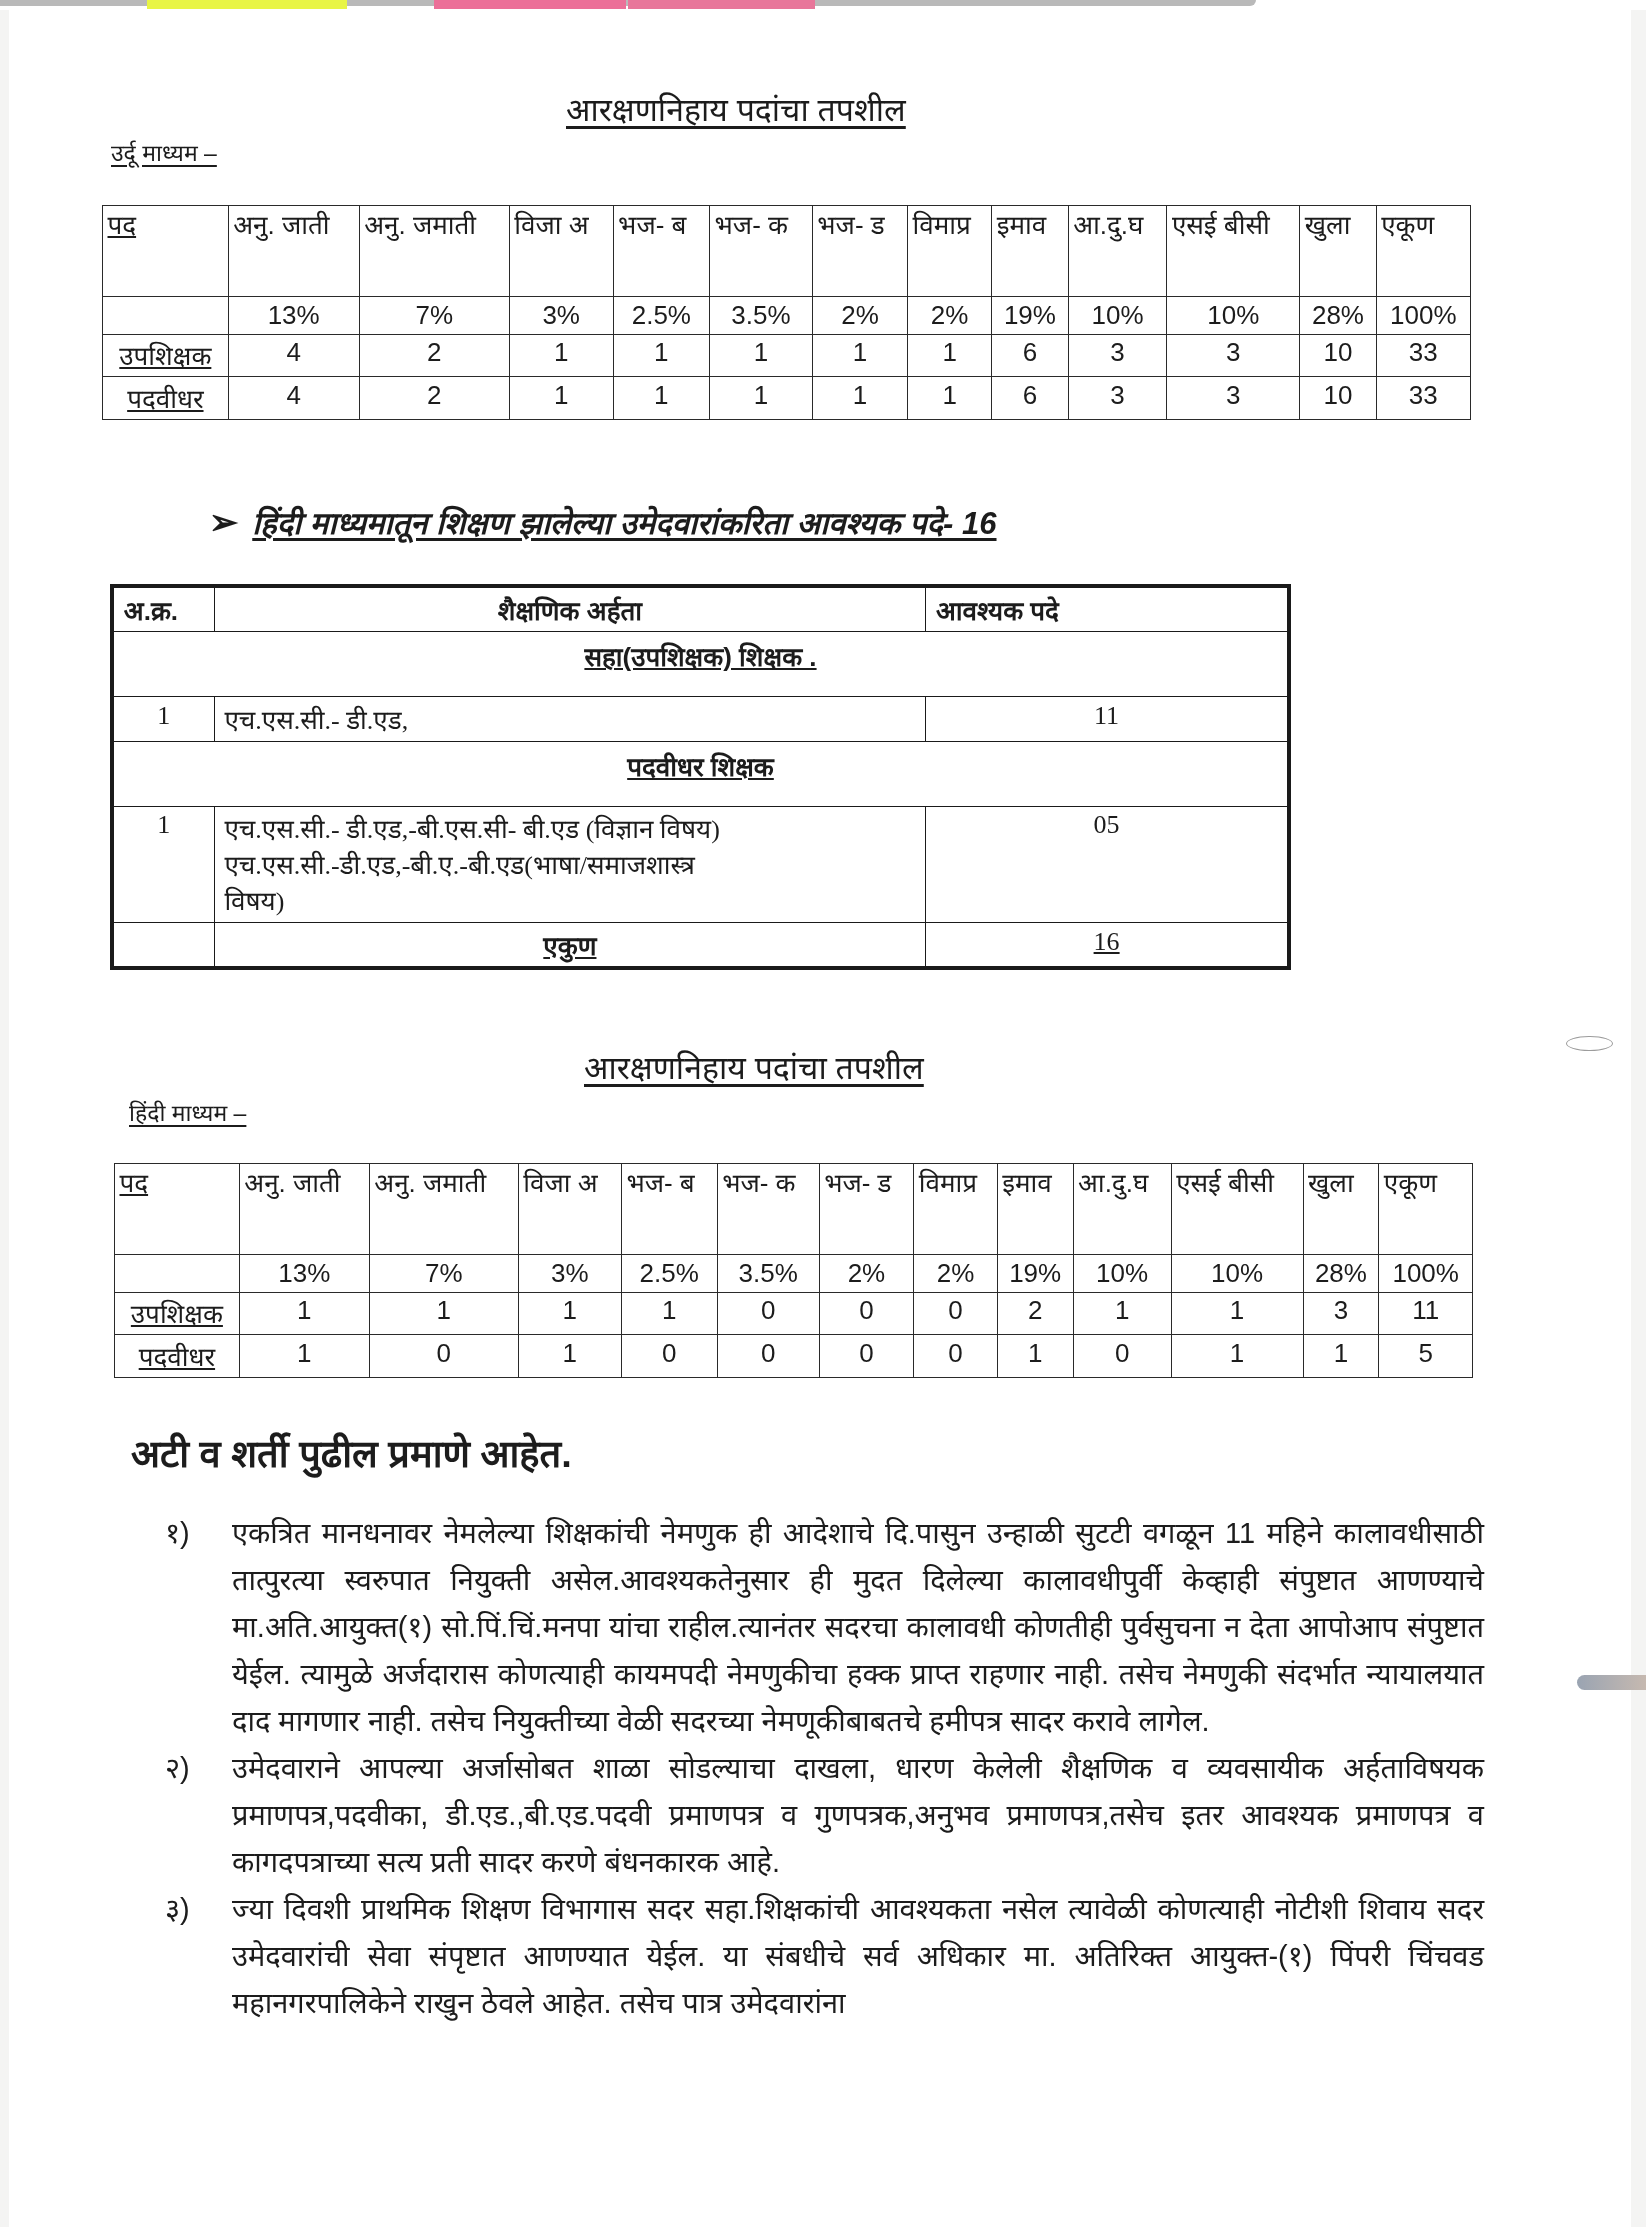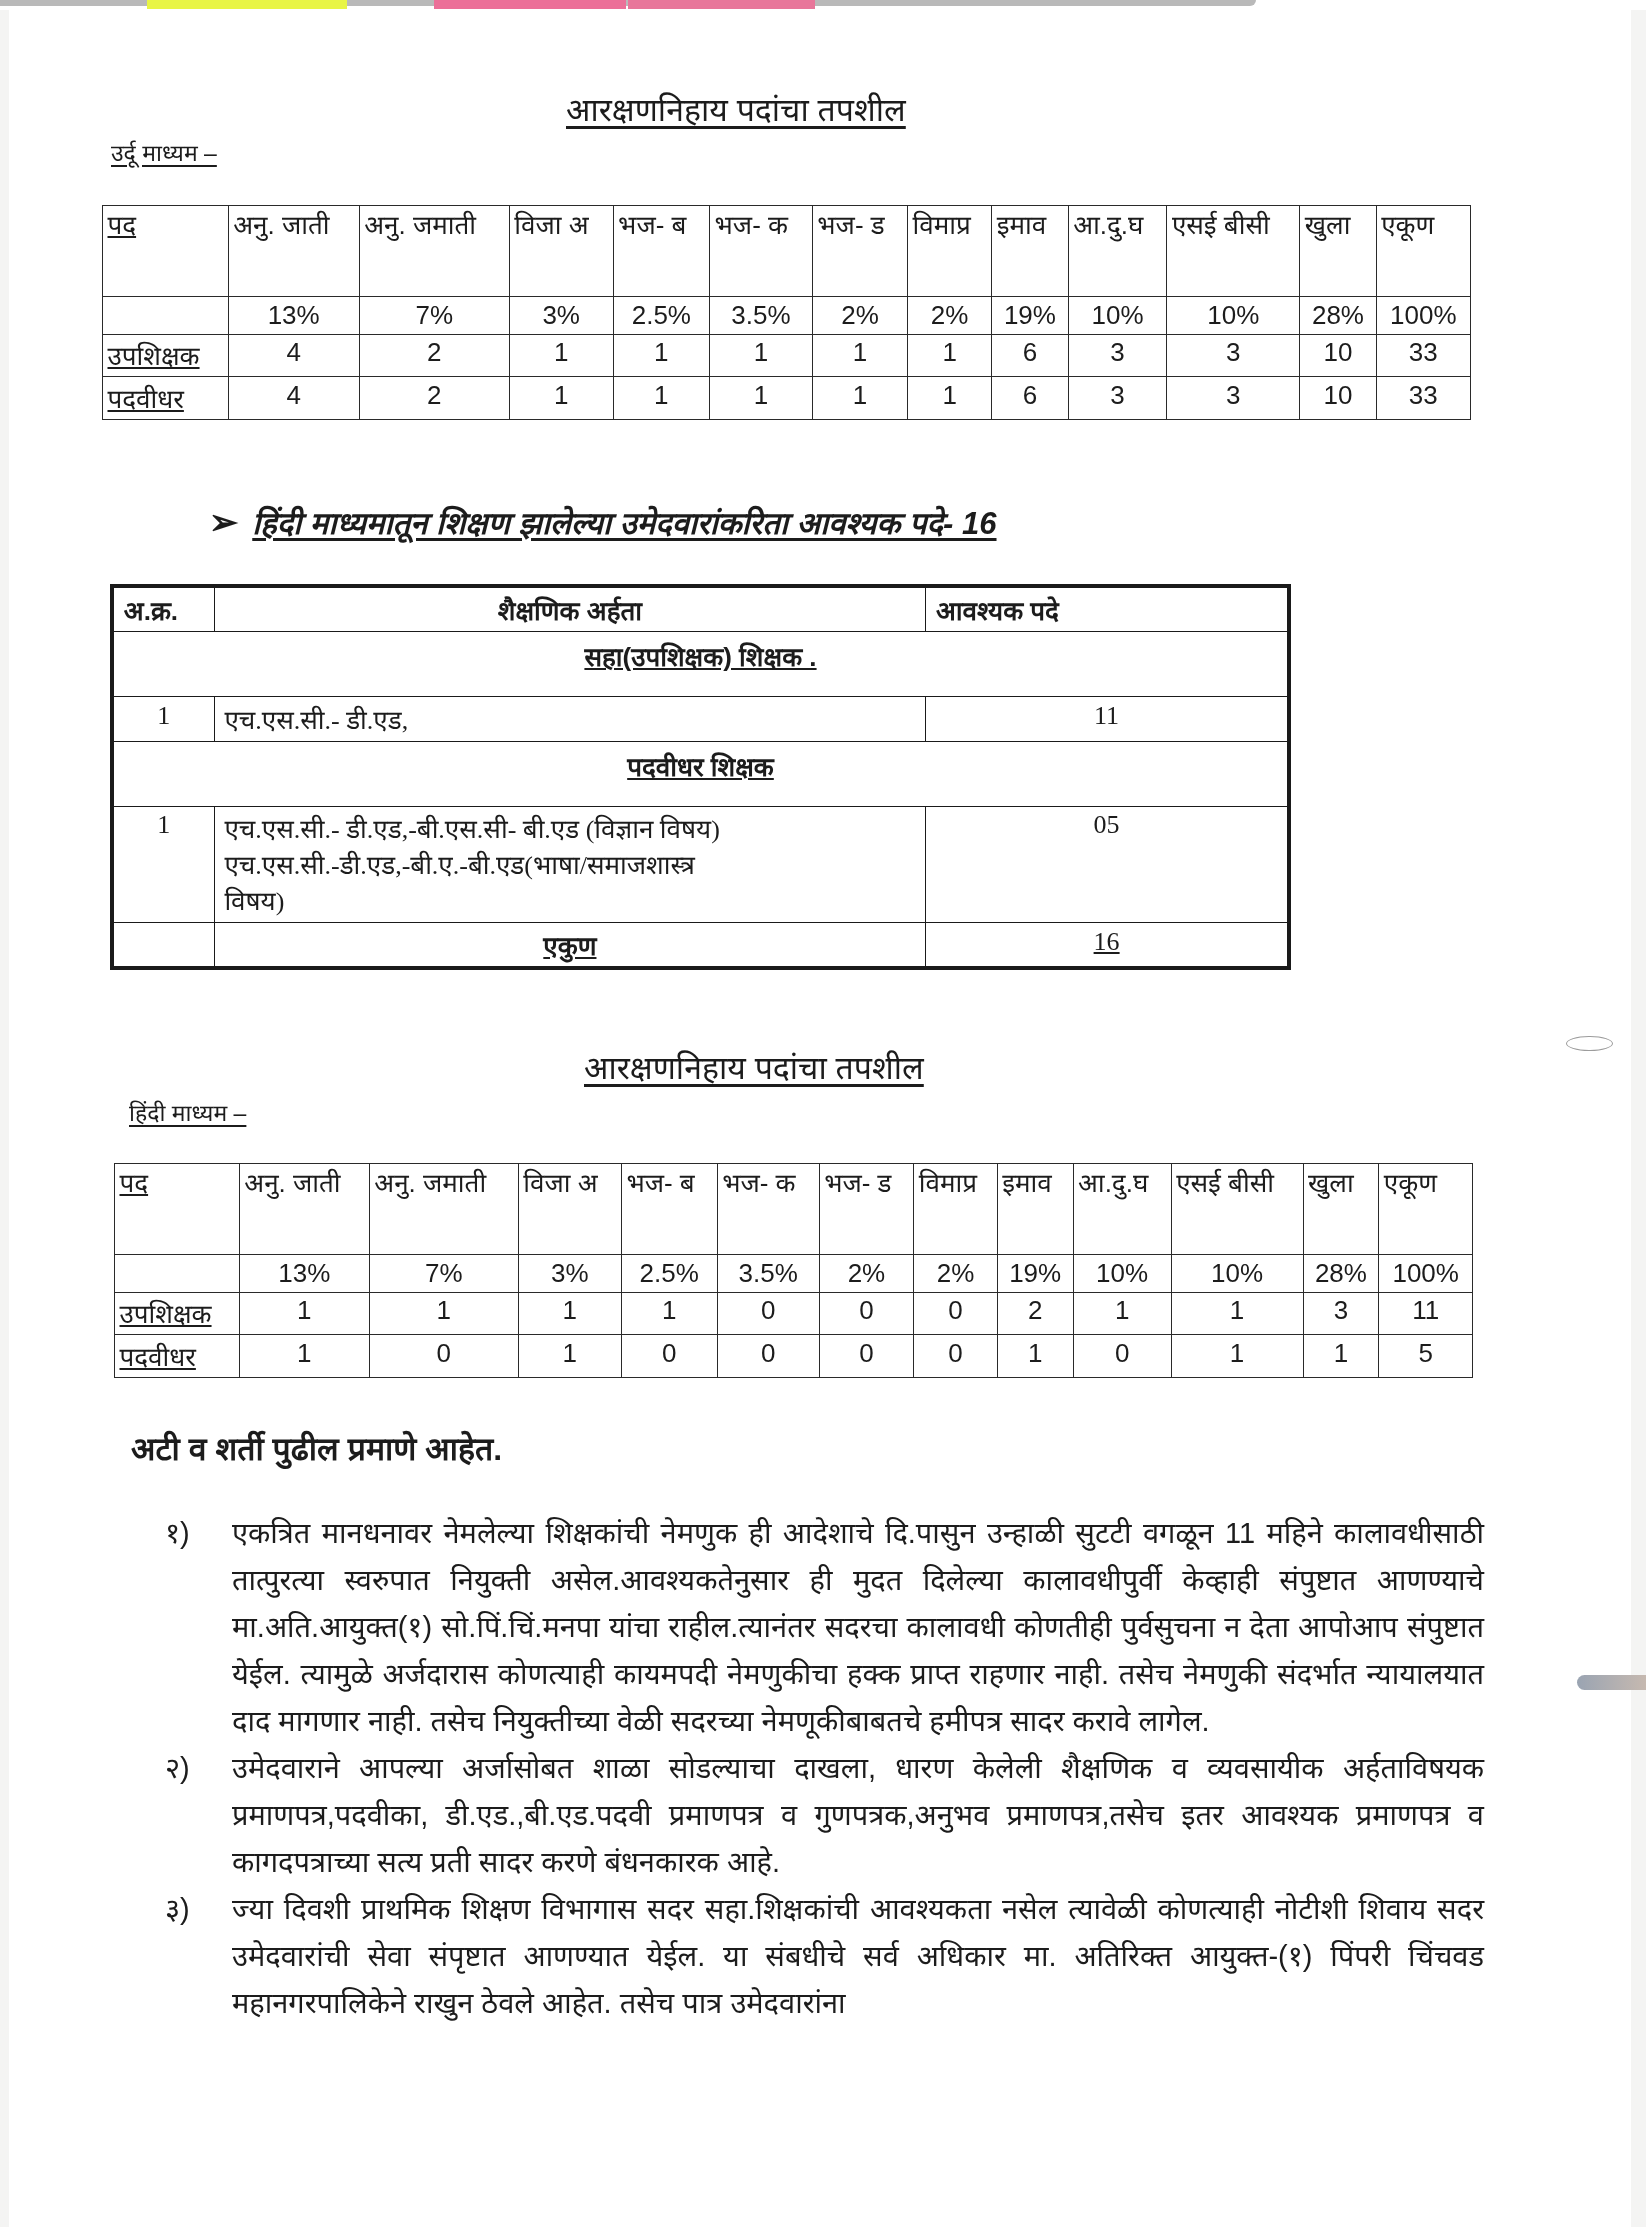--- a/index.html
+++ b/index.html
@@ -20,37 +20,37 @@
     background: #ffffff;
   }
   .punch-hole { position: absolute; left: 1566px; top: 1036px; width: 45px; height: 13.4px; border: 1.3px solid #9c9c9c; border-radius: 50%; }
   .clip { position: absolute; left: 1577px; top: 1675px; width: 69px; height: 15px; background: linear-gradient(90deg,#9aa4b2,#c6b9b0); border-radius: 13.4px 0 0 13.4px; }
 
   .heading { position: absolute; font-family: "Liberation Sans", "DejaVu Sans", sans-serif; font-size: 32px; text-decoration: underline; text-underline-offset: 4.5px; }
   .subheading { position: absolute; font-family: "Liberation Sans", "DejaVu Sans", sans-serif; font-size: 23px; text-decoration: underline; text-underline-offset: 3.6px; }
 
   table { border-collapse: collapse; position: absolute; font-family: "Liberation Sans", "DejaVu Sans", sans-serif; }
   .res td { border: 1.3px solid #2a2a2a; font-size: 26px; padding: 2.7px 4.5px; vertical-align: top; text-align: center; }
-  .res td.first { text-align: left; }
+  .res td.first { text-align: center; }
   .res tr.hdr td { height: 85px; text-align: left; line-height: 1.25; }
   .res tr.pct td { height: 27px; }
   .res tr.num td { height: 27px; }
   .underline { text-decoration: underline; }
 
   .qual { border: 4px solid #1a1a1a; font-family: "Liberation Serif", "DejaVu Serif", serif; }
   .qual td { border: 1.8px solid #1a1a1a; font-size: 26px; padding: 3.6px 9.8px; vertical-align: top; }
   .qual .center { text-align: center; }
   .qual .section-row td { text-align: center; font-family: "Liberation Sans", sans-serif; font-weight: bold; padding: 6.2px 0 22px 0; }
   .qual .section-row span { text-decoration: underline; }
 
   .bullet-line { position: absolute; left: 209px; top: 501px; font-family: "Liberation Sans", sans-serif; font-weight: bold; font-size: 31px; }
   .bullet-line .arrow { font-size: 35px; margin-right: 5.3px; }
   .bullet-line .txt { text-decoration: underline; text-underline-offset: 3.6px; font-style: italic; }
 
-  .terms-title { position: absolute; left: 131px; top: 1426px; font-family: "Liberation Sans", sans-serif; font-weight: bold; font-size: 32px; }
+  .terms-title { position: absolute; left: 131px; top: 1426px; font-family: "Liberation Sans", sans-serif; font-weight: bold; font-size: 38px; }
   .terms { position: absolute; left: 165px; top: 1510px; width: 1319px; font-family: "Liberation Sans", "DejaVu Sans", sans-serif; font-size: 29px; line-height: 47px; text-align: justify; }
   .term { display: flex; margin-bottom: 0; }
   .term .no { width: 67px; flex: none; }
   .term .body { flex: 1; }
 </style>
 </head>
 <body>
 
 <div class="top-strip"></div>
 <div class="tab tab-gray"></div>

